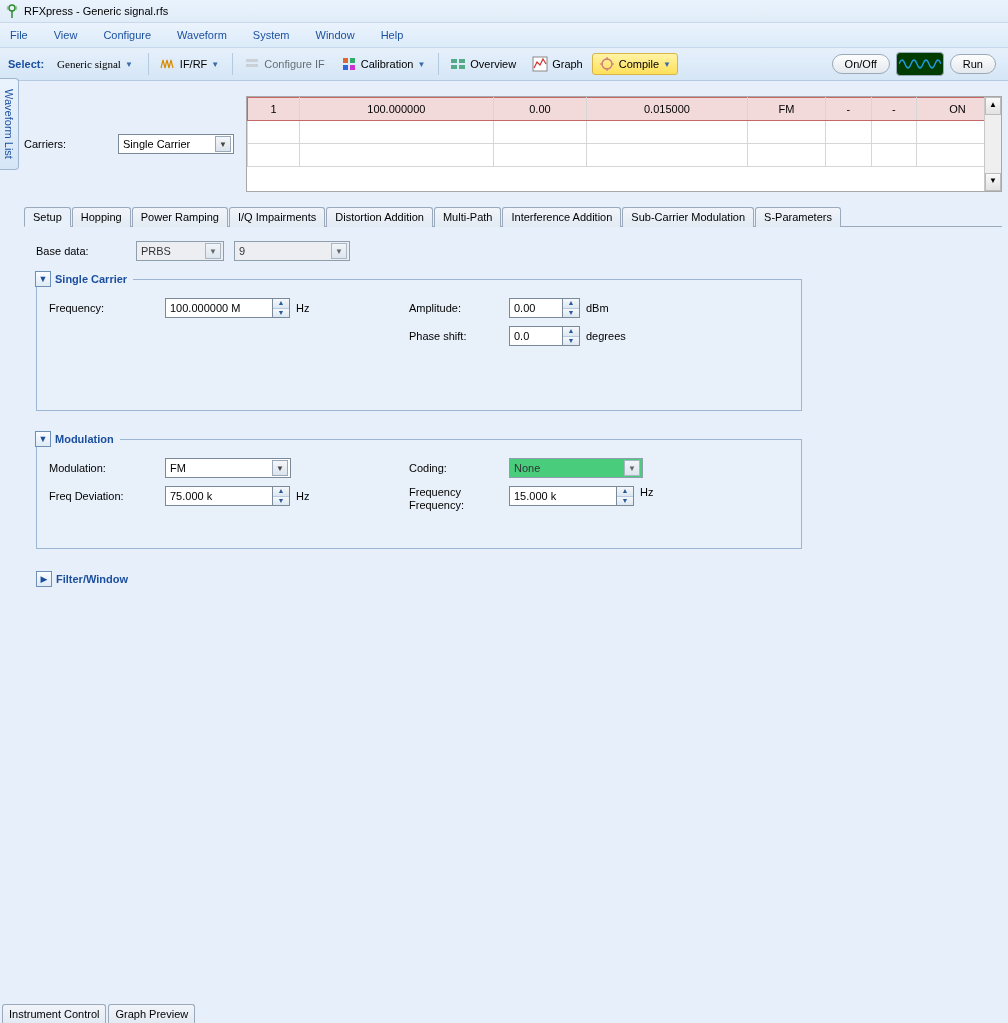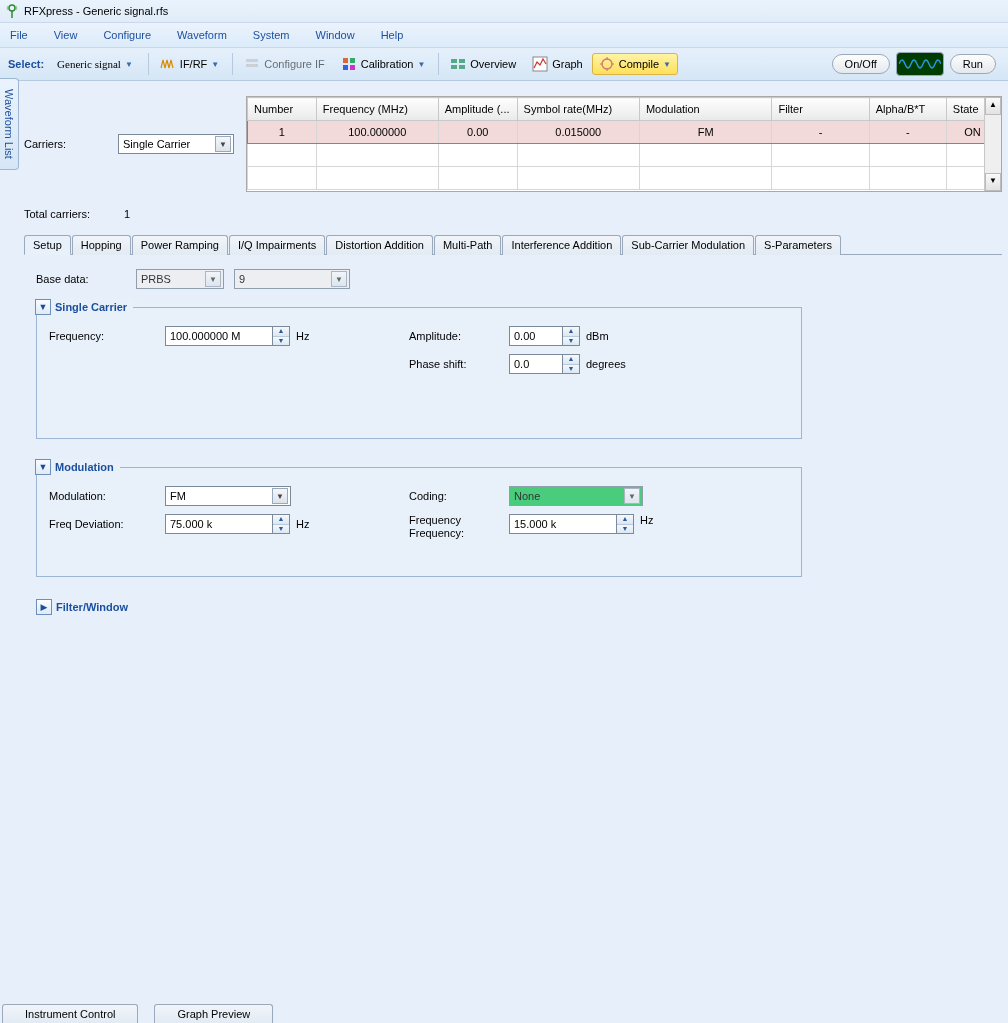--- a/index.html
+++ b/index.html
@@ -53,21 +53,21 @@
 .num-input{display:flex;align-items:stretch;height:20px;}
 .num-input input{border:1px solid #7a8a9a;border-right:none;padding:0 4px;font-size:11px;height:18px;width:98px;}
 .num-input .spin{width:16px;border:1px solid #7a8a9a;display:flex;flex-direction:column;}
 .num-input .spin div{flex:1;background:linear-gradient(#f5f8fc,#dde7f1);text-align:center;font-size:7px;line-height:8px;color:#2a5a99;}
 .num-input .spin div:first-child{border-bottom:1px solid #b5c9df;}
 .unit{margin-left:6px;}
 .two-col{display:flex;}
 .two-col .colA{width:360px;}
 .two-col .colB{flex:1;}
 .bottom-tabs{position:absolute;left:2px;bottom:0;display:flex;}
-.bottom-tab{background:linear-gradient(#f1f5fa,#e2eaf3);border:1px solid #9aaabc;padding:3px 22px;margin-right:16px;border-bottom:none;border-top-left-radius:3px;border-top-right-radius:3px;}
+.bottom-tab{background:linear-gradient(#f1f5fa,#e2eaf3);border:1px solid #9aaabc;padding:3px 6px;margin-right:2px;border-bottom:none;border-top-left-radius:3px;border-top-right-radius:3px;}
 .disabled-select{opacity:.8;}
 .th-num{width:58px;}
 .th-freq{width:112px;}
 .th-amp{width:66px;}
 .th-sr{width:112px;}
 .th-mod{width:128px;}
 .th-fil{width:92px;}
 .th-ab{width:66px;}
 .th-st{width:42px;}
 </style>
@@ -187,30 +187,20 @@
   <div class="row">
     <span class="carriers-lbl">Carriers:</span>
     <div class="select" style="width:108px">
       <span>Single Carrier</span>
       <span class="arw">▼</span>
     </div>
 
     <div class="grid" style="height:94px">
       <table>
         <tbody>
-            <tr>
-          <th class="th-num">Number</th>
-          <th class="th-freq">Frequency (MHz)</th>
-          <th class="th-amp">Amplitude (...</th>
-          <th class="th-sr">Symbol rate(MHz)</th>
-          <th class="th-mod">Modulation</th>
-          <th class="th-fil">Filter</th>
-          <th class="th-ab">Alpha/B*T</th>
-          <th class="th-st">State</th>
-        </tr>
         <tr class="sel">
           <td>1</td>
           <td>100.000000</td>
           <td>0.00</td>
           <td>0.015000</td>
           <td>FM</td>
           <td>-</td>
           <td>-</td>
           <td>ON</td>
         </tr>
@@ -236,24 +226,20 @@
             </tr>
       </tbody>
         </table>
       <div class="vscroll">
         <div class="sbtn">▲</div>
         <div class="sbtn">▼</div>
       </div>
     </div>
   </div>
 
-  <div class="row total-row">
-    <span style="width:100px">Total carriers:</span>
-    <span>1</span>
-  </div>
 
   <div class="tabs">
     <div class="tab active">Setup</div>
     <div class="tab">Hopping</div>
     <div class="tab">Power Ramping</div>
     <div class="tab">I/Q Impairments</div>
     <div class="tab">Distortion Addition</div>
     <div class="tab">Multi-Path</div>
     <div class="tab">Interference Addition</div>
     <div class="tab">Sub-Carrier Modulation</div>

